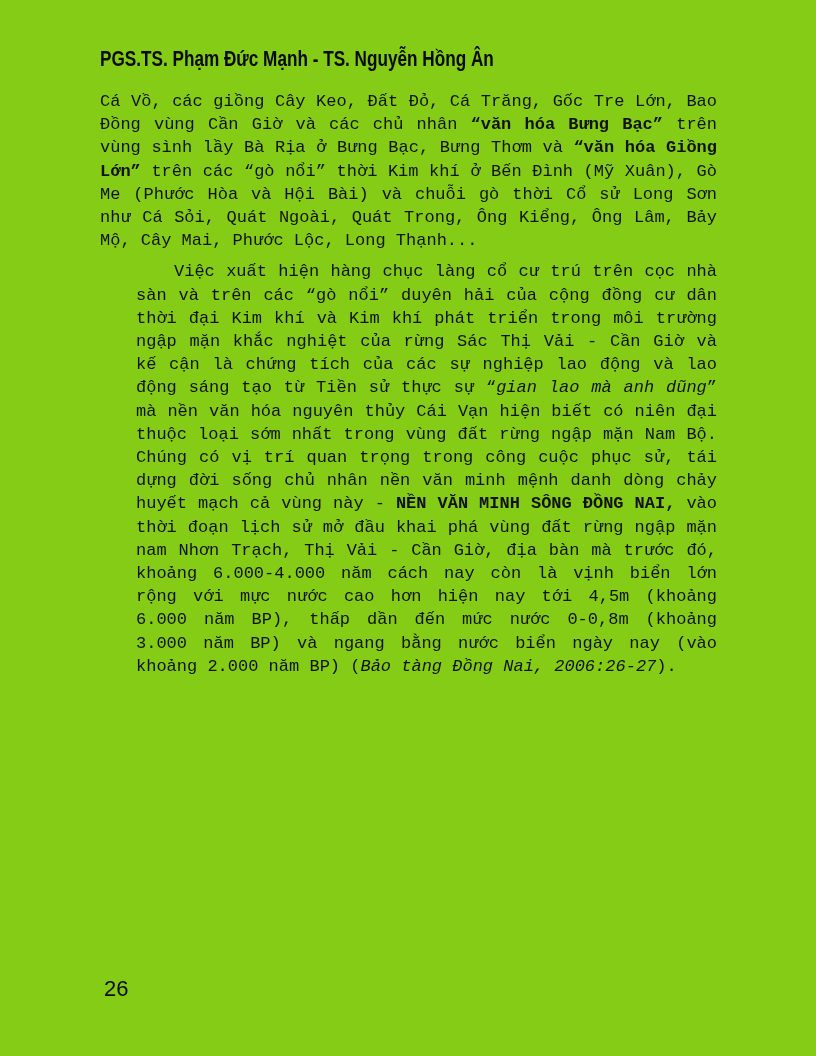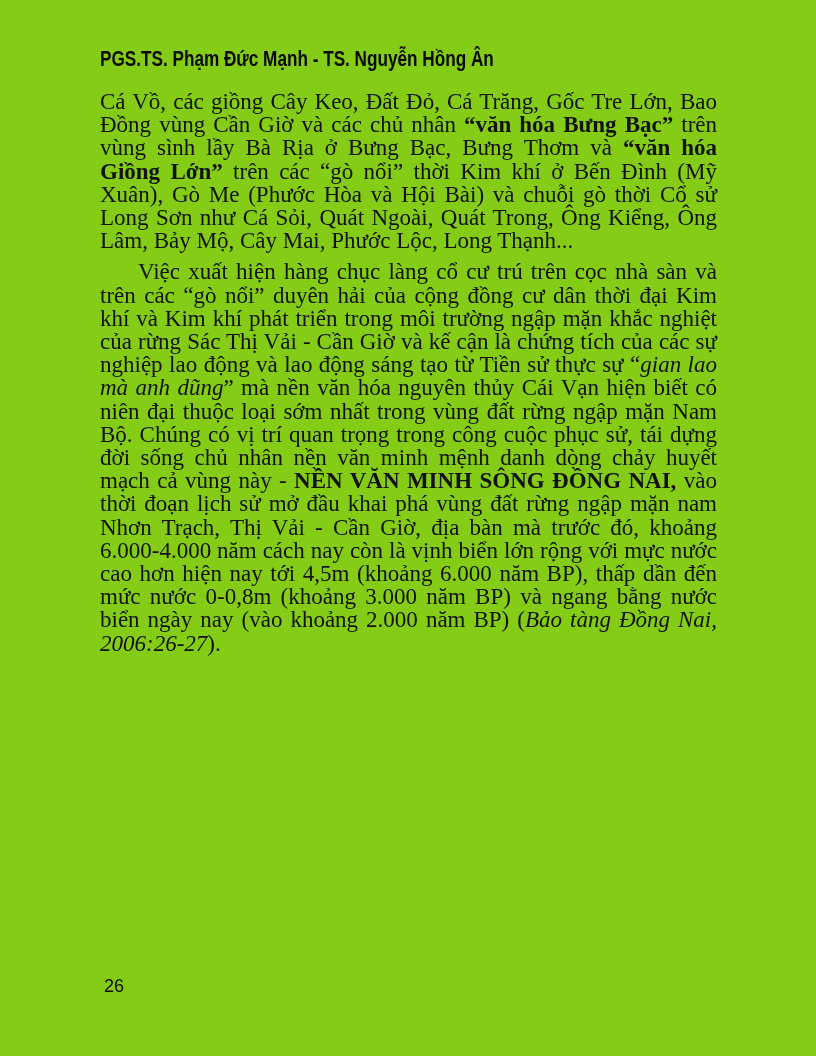--- a/index.html
+++ b/index.html
@@ -28,42 +28,43 @@
     white-space: nowrap;
     transform: scaleX(0.78);
     transform-origin: 0 50%;
     color: #0a0a0a;
   }
   .body-text {
     position: absolute;
     left: 100px;
     top: 90px;
     width: 617px;
-    font-family: Liberation Serif, serif;
-    font-size: 23px;
+    font-family: Liberation Mono, monospace;
+    font-size: 17px;
     line-height: 23.2px;
     text-align: justify;
     color: #121212;
   }
   .body-text p {
     margin: 0;
     padding: 0;
   }
   .body-text p.indented {
     margin-top: 8px;
     text-indent: 38px;
+    margin-left: 36px;
   }
   .seg-bold { font-weight: bold; }
   .seg-italic { font-style: italic; }
   .page-number {
     position: absolute;
     left: 104px;
     top: 976px;
     font-family: "Liberation Sans", sans-serif;
-    font-size: 18px;
+    font-size: 22px;
     color: #0a0a0a;
   }
 </style>
 </head>
 <body>
 
 <div class="page">
 
   <div class="author-header">PGS.TS. Phạm Đức Mạnh - TS. Nguyễn Hồng Ân</div>
 

